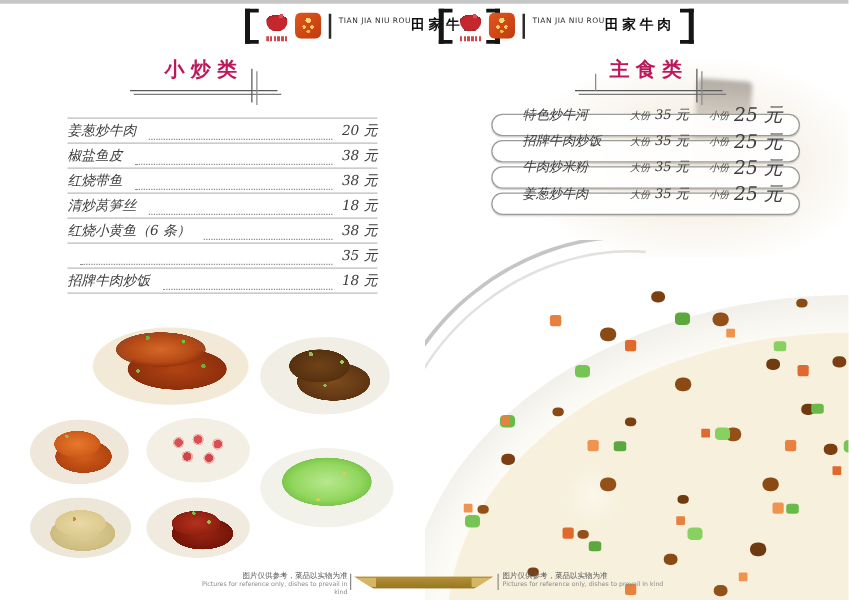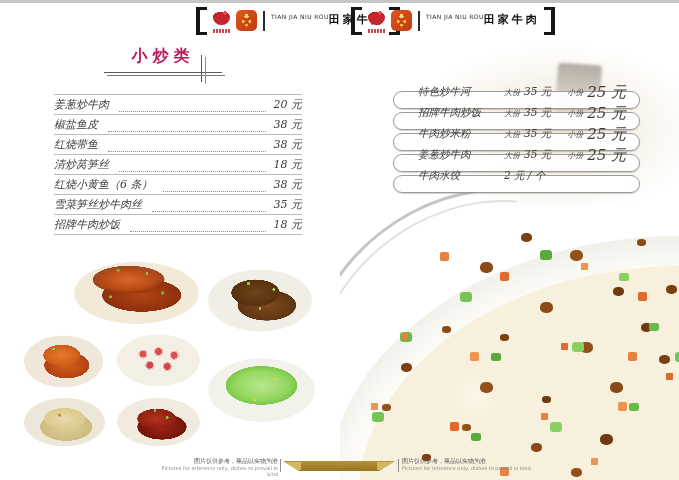--- a/index.html
+++ b/index.html
@@ -239,21 +239,20 @@
       <span class="dish">清炒莴笋丝</span>
       <span class="leader"></span>
       <span class="price">18 元</span>
     </div>
     <div class="menu-row">
       <span class="dish">红烧小黄鱼（6 条）</span>
       <span class="leader"></span>
       <span class="price">38 元</span>
     </div>
     <div class="menu-row">
-      <span class="dish">雪菜笋丝炒牛肉丝</span>
       <span class="leader"></span>
       <span class="price">35 元</span>
     </div>
     <div class="menu-row">
       <span class="dish">招牌牛肉炒饭</span>
       <span class="leader"></span>
       <span class="price">18 元</span>
     </div>
   </div>
 
@@ -261,20 +260,28 @@
   <div class="ph ph-beef"></div>
   <div class="ph ph-orange"></div>
   <div class="ph ph-rolls"></div>
   <div class="ph ph-green"></div>
   <div class="ph ph-soup"></div>
   <div class="ph ph-redsauce"></div>
 
   <div class="abs wash"></div>
   <div class="abs bg-glass"></div>
 
+  <div class="abs sec-title t-right">
+    <span class="txt">主食类</span>
+    <span class="u1"></span>
+    <span class="u2"></span>
+    <span class="tick-l"></span>
+    <span class="tick-r1"></span>
+    <span class="tick-r2"></span>
+  </div>
 
   <div class="abs pill-list">
     <div class="pill">
       <span class="dish">特色炒牛河</span>
       <span class="size-label">大份</span>
       <span class="size-price">35 元</span>
       <span class="size-label">小份</span>
       <span class="size-price sm">25 元</span>
     </div>
     <div class="pill">
@@ -290,24 +297,20 @@
       <span class="size-price">35 元</span>
       <span class="size-label">小份</span>
       <span class="size-price sm">25 元</span>
     </div>
     <div class="pill">
       <span class="dish">姜葱炒牛肉</span>
       <span class="size-label">大份</span>
       <span class="size-price">35 元</span>
       <span class="size-label">小份</span>
       <span class="size-price sm">25 元</span>
-    </div>
-    <div class="pill">
-      <span class="dish">牛肉水饺</span>
-      <span class="unit-price">2 元 / 个</span>
     </div>
   </div>
 
   <div class="abs rice-photo">
     <div class="arc1"></div>
     <div class="arc2"></div>
     <div class="plate"></div>
     <div class="rice"></div>
     <div class="beef-bits"></div>
     <div class="pepper-bits"></div>

